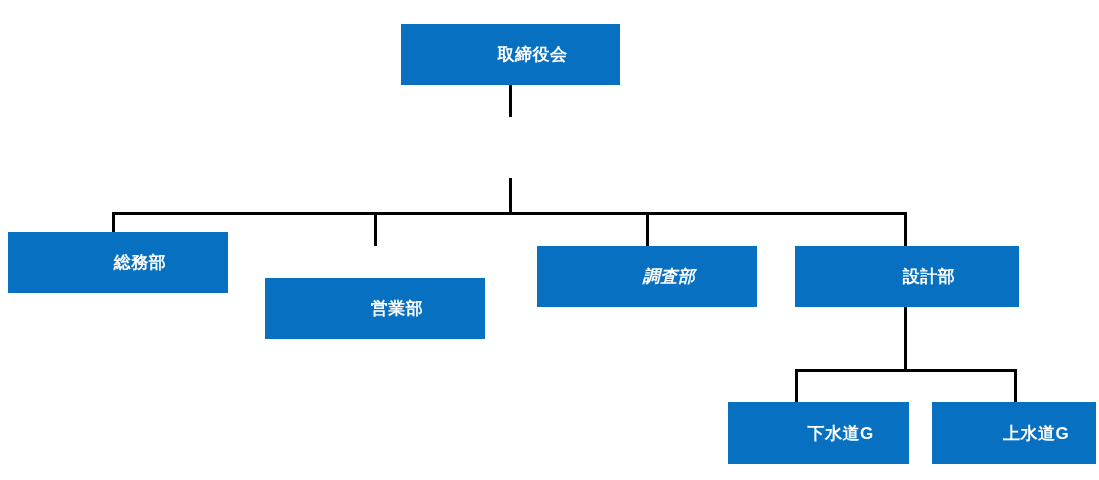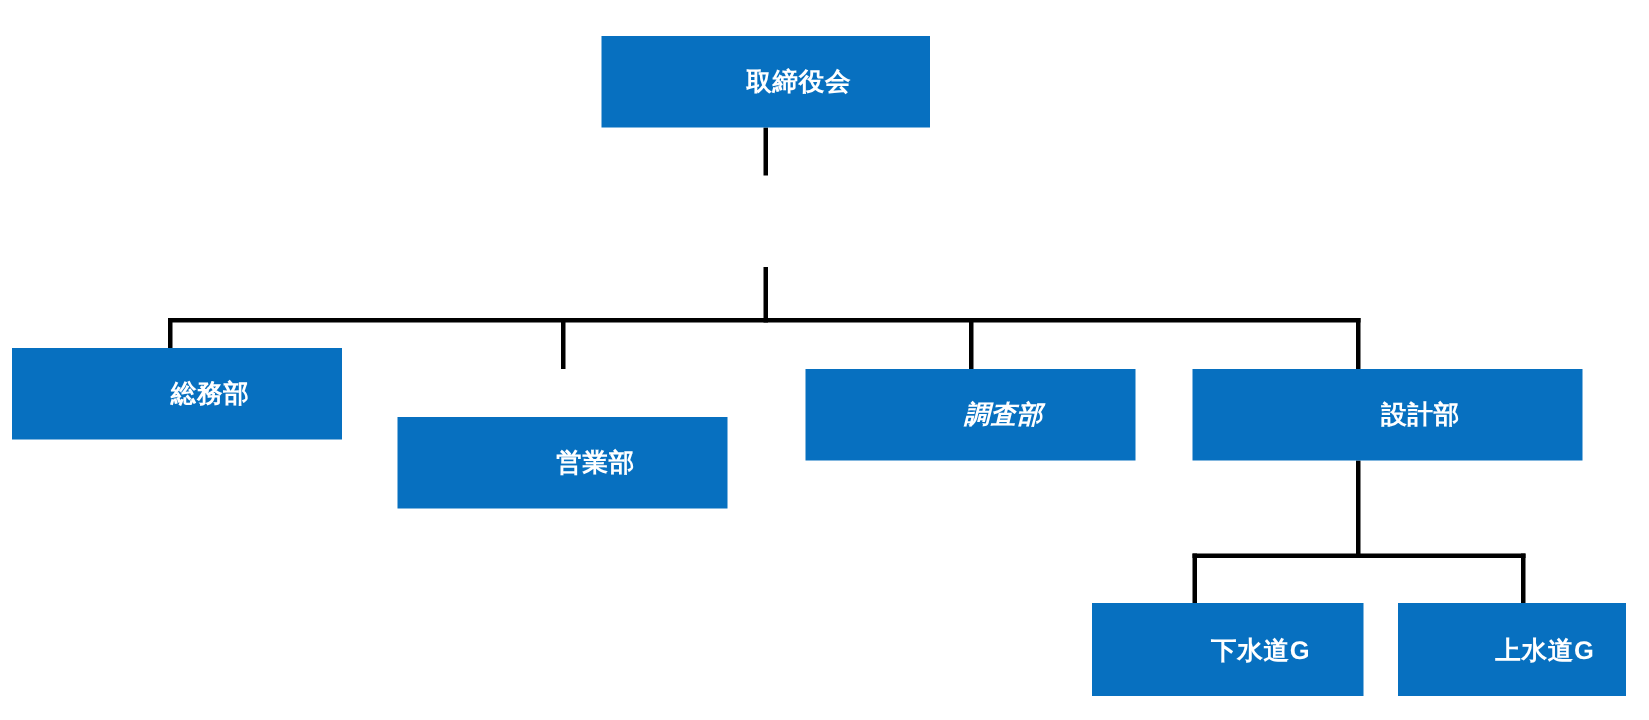--- a/index.html
+++ b/index.html
@@ -76,32 +76,32 @@
   </div>
 
   <div class="node-box" style="left:265px; top:246px; width:220px; height:61px;margin-top:32px;">
     <span class="node-label">営業部</span>
   </div>
 
   <div class="node-box" style="left:537px; top:246px; width:220px; height:61px;font-style:italic;">
     <span class="node-label">調査部</span>
   </div>
 
-  <div class="node-box" style="left:795px; top:246px; width:260px; height:61px;">
+  <div class="node-box" style="left:795px; top:246px; width:224px; height:61px;">
     <span class="node-label">設計部</span>
   </div>
 
   <div class="connector v" style="left:904px; top:307px; height:64px;"></div>
 
   <div class="connector h" style="left:795px; top:369px; width:222px;"></div>
 
   <div class="connector v" style="left:795px; top:369px; height:33px;"></div>
   <div class="connector v" style="left:1014px; top:369px; height:33px;"></div>
 
   <div class="node-box" style="left:728px; top:402px; width:181px; height:62px;">
     <span class="node-label">下水道G</span>
   </div>
 
-  <div class="node-box" style="left:932px; top:402px; width:152px; height:62px;">
+  <div class="node-box" style="left:932px; top:402px; width:164px; height:62px;">
     <span class="node-label">上水道G</span>
   </div>
 
 </div>
 
 </body></html>

